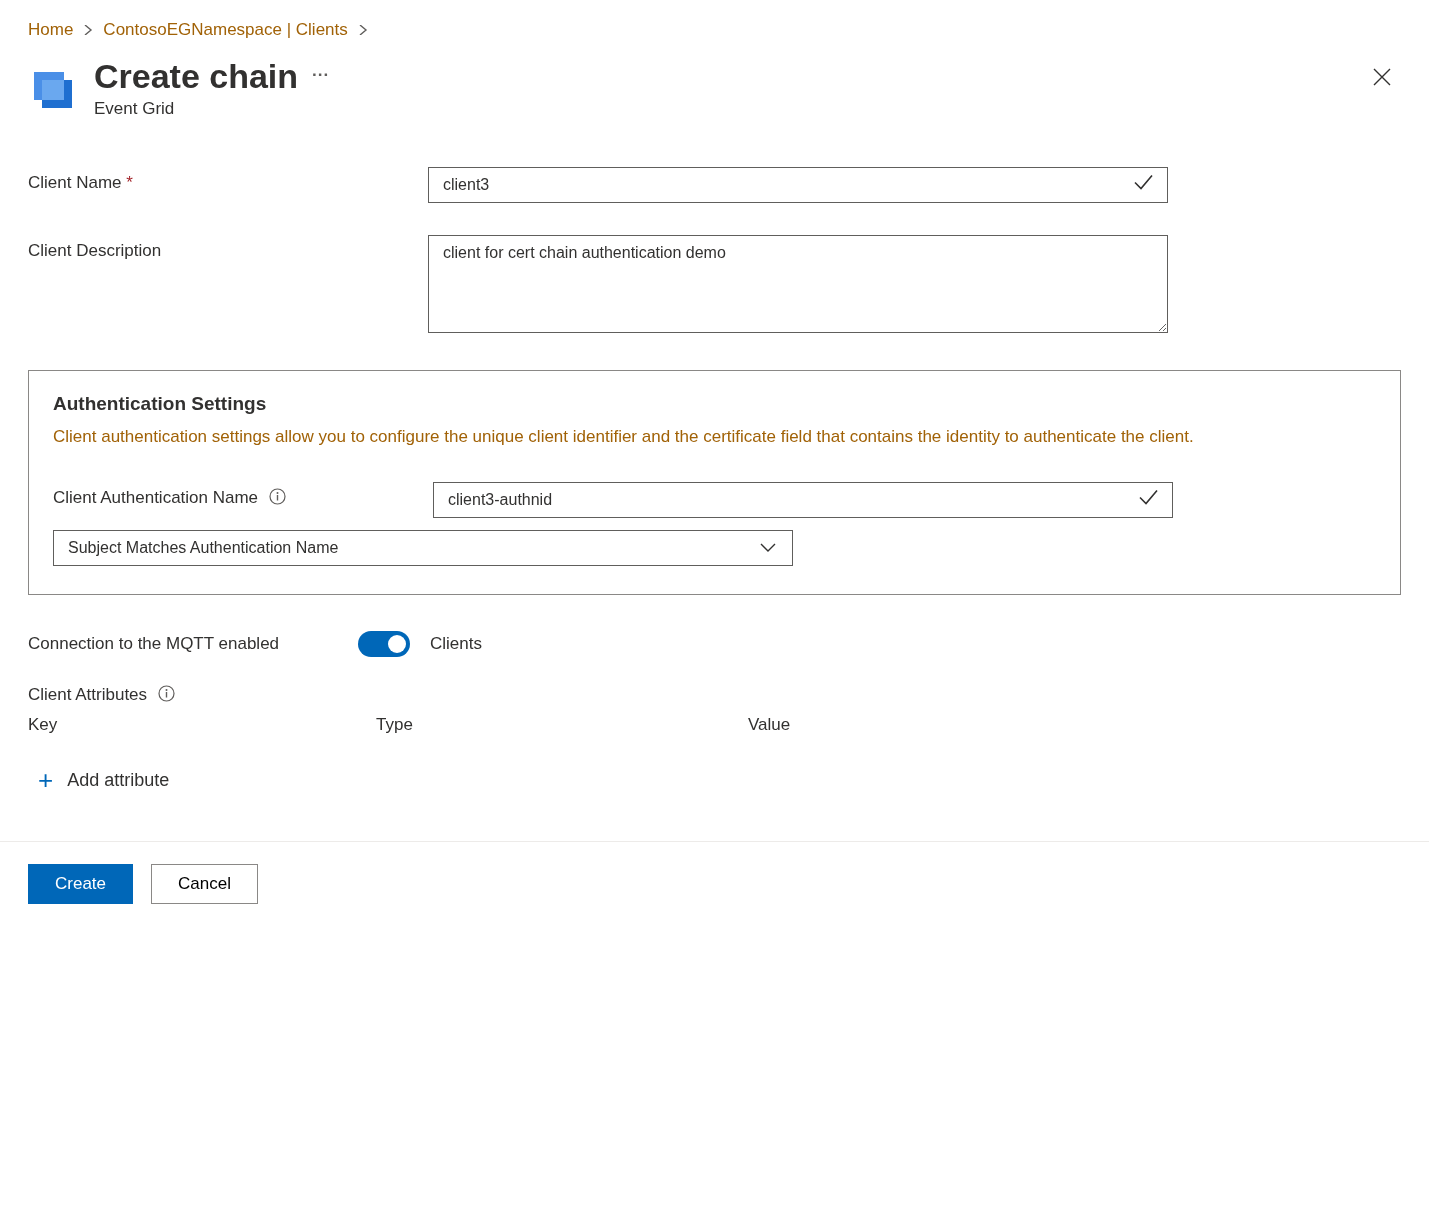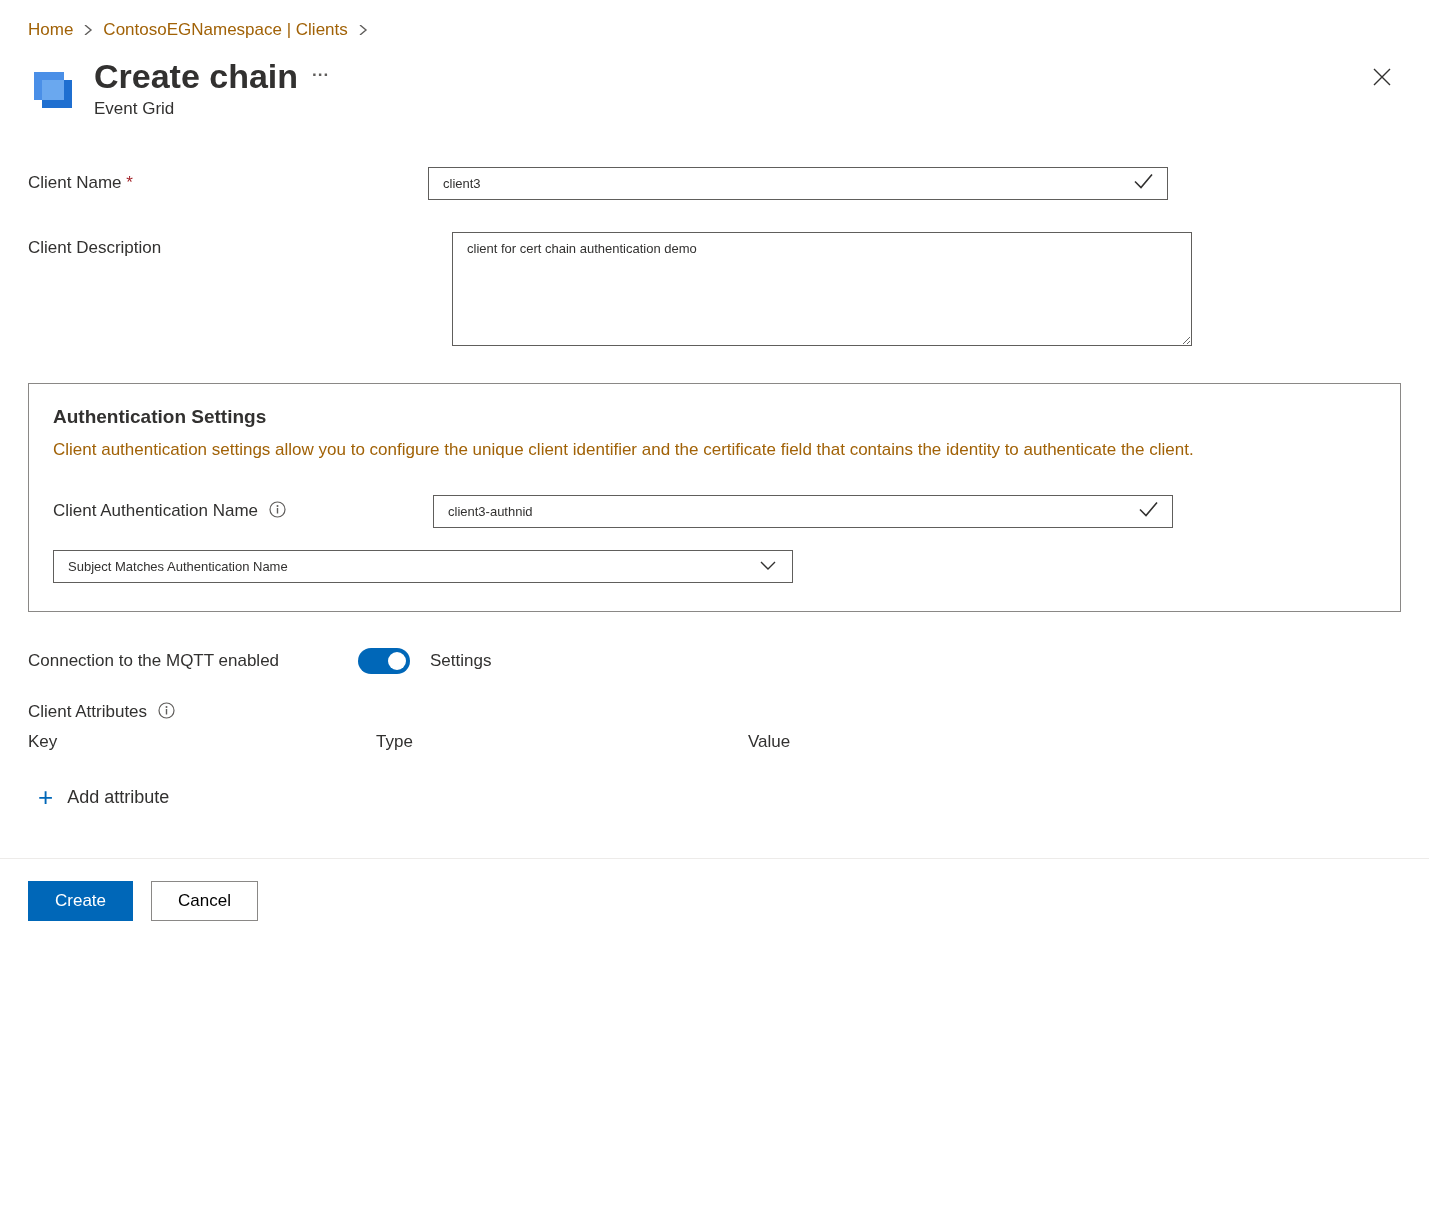--- a/index.html
+++ b/index.html
@@ -36,40 +36,40 @@
   .form-area { margin-top: 48px; }
   .form-row { display: flex; align-items: flex-start; margin-bottom: 32px; }
   .form-label { width: 400px; font-size: 17px; padding-top: 6px; }
   .req { color: #a4262c; }
   .form-control { flex: 1; max-width: 740px; }
   .input-wrap { position: relative; }
   input[type=text], textarea, .select-box {
     width: 100%;
     border: 1px solid #605e5c;
     font-family: inherit;
-    font-size: 13px;
+    font-size: 16px;
     padding: 8px 48px 8px 14px;
     background: #fff;
     color: #323130;
   }
-  textarea { resize: both; height: 114px; padding-right: 14px; margin-left: 24px; }
+  textarea { resize: both; height: 98px; padding-right: 14px; }
   .check-icon {
     position: absolute;
     right: 14px;
     top: 50%;
     transform: translateY(-50%);
   }
   .section-box {
     border: 1px solid #8a8886;
     padding: 22px 24px 28px 24px;
     margin-bottom: 36px;
   }
   .section-title { font-weight: 700; font-size: 19px; margin-bottom: 10px; }
   .section-desc { font-size: 17px; color: #a16207; margin-bottom: 32px; line-height: 1.45; }
-  .section-box .form-row { margin-bottom: 22px; }
+  .section-box .form-row { margin-bottom: 12px; }
   .section-box .form-row:last-child { margin-bottom: 0; }
   .section-box .form-label { width: 380px; }
   .info-icon {
     display: inline-flex;
     vertical-align: -2px;
     margin-left: 6px;
     cursor: pointer;
   }
   .select-box {
     display: flex;
@@ -240,21 +240,21 @@
                 </svg>
             </span>
           </div>
         </div>
       </div>
     </div>
 
     <div class="toggle-row">
       <span style="width:310px;">Connection to the MQTT enabled</span>
       <div class="toggle"></div>
-      <span>Settings</span>
+      <span>Clients</span>
     </div>
 
     <div class="attr-title">
       <span>Client Attributes</span>
       <span class="info-icon">
         <svg width="17" height="17" viewBox="0 0 17 17">
             <circle cx="8.5" cy="8.5" r="7.5" fill="none" stroke="#605e5c" stroke-width="1.2"></circle>
             <circle cx="8.5" cy="5" r="1" fill="#605e5c"></circle>
             <rect x="7.8" y="7" width="1.4" height="5.5" fill="#605e5c"></rect>
           </svg>

